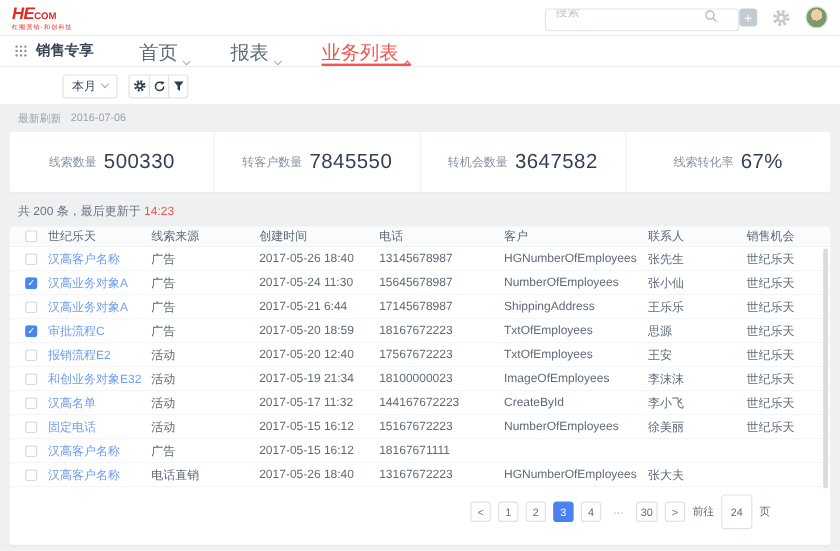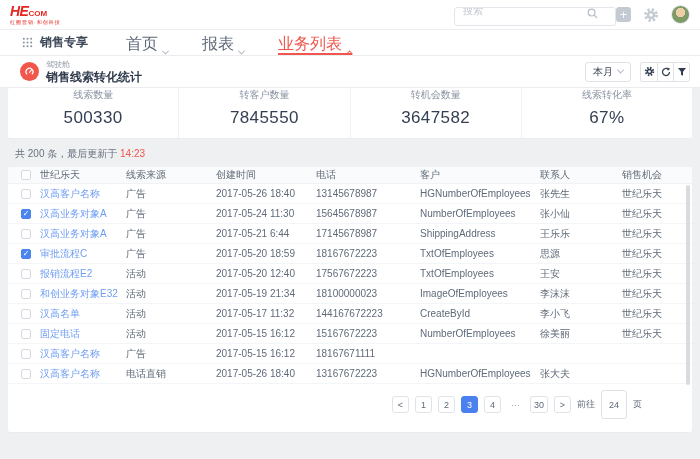--- a/index.html
+++ b/index.html
@@ -15,21 +15,21 @@
   .top-right { display:flex; align-items:center; gap:12px; }
   .searchbox { position:relative; width:150px; }
   .searchbox input { width:162px; height:19px; border:1px solid #e3e6ea; border-radius:3px; padding:0 20px 12px 8px; font-size:10px; color:#5f6a79; outline:none; background:#fff; font-family:inherit; }
   .searchbox input::placeholder { color:#c0c6cf; }
   .searchbox svg { position:absolute; right:6px; top:4px; }
   .plus-btn { width:15px; height:15px; background:#c3cad2; border-radius:3px; color:#fff; display:flex; align-items:center; justify-content:center; cursor:pointer; }
   .plus-btn::before { content:"+"; font-size:12px; line-height:1; }
   .avatar { width:19px; height:19px; border-radius:50%; border:1px solid #e4e7ea; background:radial-gradient(circle at 50% 38%, #eccfa6 0 34%, #7d9a67 35%); cursor:pointer; }
 
   
-  .navbar { height:26px; background:#fff; border-bottom:1px solid #ededf0; display:flex; align-items:stretch; padding:0 22px; }
+  .navbar { height:26px; background:#fff; border-bottom:1px solid #ededf0; display:flex; align-items:stretch; padding:0 12px; }
   .nav-left { display:flex; align-items:center; gap:7px; margin-right:38px; }
   .app-name { font-size:12px; color:#3c4656; font-weight:bold; }
   .nav-tabs { display:flex; align-items:stretch; gap:34px; }
   .tab { display:flex; align-items:flex-end; gap:5px; position:relative; font-size:16px; color:#5f6a79; cursor:pointer; }
   .tab.active { color:#f0564d; }
   .tab.active::after { content:""; position:absolute; left:0; right:0; bottom:0; height:2px; background:#f0564d; }
   .caret-down, .caret-up { width:5px; height:5px; border-right:1px solid #aab2bd; border-bottom:1px solid #aab2bd; display:inline-block; }
   .caret-down { transform:rotate(45deg) translate(-1px,-1px); }
   .caret-up { transform:rotate(-135deg) translate(-1px,-1px); }
   .caret-red { border-color:#f0564d; }
@@ -43,21 +43,21 @@
   .title-right { display:flex; align-items:center; gap:9px; }
   .period-btn { height:20px; border:1px solid #dfe3e8; border-radius:3px; background:#fff; display:flex; align-items:center; gap:5px; padding:0 7px; font-size:10px; color:#3c4656; cursor:pointer;margin-left:32px; }
   .icon-group { height:20px; border:1px solid #dfe3e8; border-radius:3px; background:#fff; display:flex; }
   .icon-cell { width:16px; display:flex; align-items:center; justify-content:center; cursor:pointer; }
   .icon-cell + .icon-cell { border-left:1px solid #dfe3e8; }
 
   
   .content { padding:0 8px; }
   .refresh-line { padding:5px 7px 4px; font-size:9px; color:#9aa3ae; display:flex; gap:8px; }
   .stats-card { background:#fff; border-radius:2px; height:50px; display:flex; box-shadow:0 1px 1px rgba(0,0,0,0.02); }
-  .stat { flex:1; display:flex; flex-direction:column; align-items:center; gap:6px; }
+  .stat { flex:1; display:flex; flex-direction:row; align-items:center; justify-content:center; gap:6px; }
   .stat:not(:last-child) { border-right:1px solid #f0f2f4; }
   .stat-label { font-size:10px; color:#8a93a2; }
   .stat-value { font-size:17px; color:#333f52; letter-spacing:0.4px; }
   .summary-line { padding:9px 7px 6px; font-size:10px; color:#6a7380; }
   .summary-line .red { color:#f25549; }
 
   
   .table-card { position:relative; background:#fff; border-radius:2px; height:265px; box-shadow:0 1px 1px rgba(0,0,0,0.02); }
   .thead { display:flex; align-items:center; height:17px; background:#fafbfc; border-bottom:1px solid #f0f2f4; border-radius:2px 2px 0 0; }
   .th { font-size:10px; color:#959eac; }
@@ -140,32 +140,20 @@
     <i class="caret-down"></i>
   </span>
       <span class="tab active">
     <span>业务列表</span>
     <i class="caret-up caret-red"></i>
   </span>
     </div>
 </nav>
 
 <div class="titlebar">
-  <div class="title-left">
-    <div class="report-icon">
-      <svg width="11" height="11" viewBox="0 0 12 12">
-          <path d="M3 8.6 A3.8 3.8 0 1 1 9 8.6" fill="none" stroke="#fff" stroke-width="1.4" stroke-linecap="round"></path>
-          <line x1="6" y1="7" x2="8" y2="4.6" stroke="#fff" stroke-width="1.2" stroke-linecap="round"></line>
-        </svg>
-    </div>
-    <div class="title-texts">
-      <div class="crumb">驾驶舱</div>
-      <div class="page-title">销售线索转化统计</div>
-    </div>
-  </div>
   <div class="title-right">
     <button class="period-btn">
       <span>本月</span>
       <i class="caret-down"></i>
     </button>
     <div class="icon-group">
       <div class="icon-cell">
         <svg width="11" height="11" viewBox="0 0 16 16">
             <circle cx="8" cy="8" r="5.4" fill="none" stroke="#303c50" stroke-width="3" stroke-dasharray="2.2 2.05"></circle>
             <circle cx="8" cy="8" r="4" fill="#303c50"></circle>
@@ -181,20 +169,24 @@
       <div class="icon-cell">
         <svg width="10" height="10" viewBox="0 0 12 12">
             <path d="M1.2 1.2 H10.8 L7.2 5.6 V10.4 L4.8 9.2 V5.6 Z" fill="#303c50"></path>
           </svg>
       </div>
     </div>
   </div>
 </div>
 
 <main class="content">
+  <div class="refresh-line">
+    <span>最新刷新</span>
+    <span>2016-07-06</span>
+  </div>
 
   <div class="stats-card" id="stats">
       <div class="stat">
     <div class="stat-label">线索数量</div>
     <div class="stat-value">500330</div>
   </div>
       <div class="stat">
     <div class="stat-label">转客户数量</div>
     <div class="stat-value">7845550</div>
   </div>

